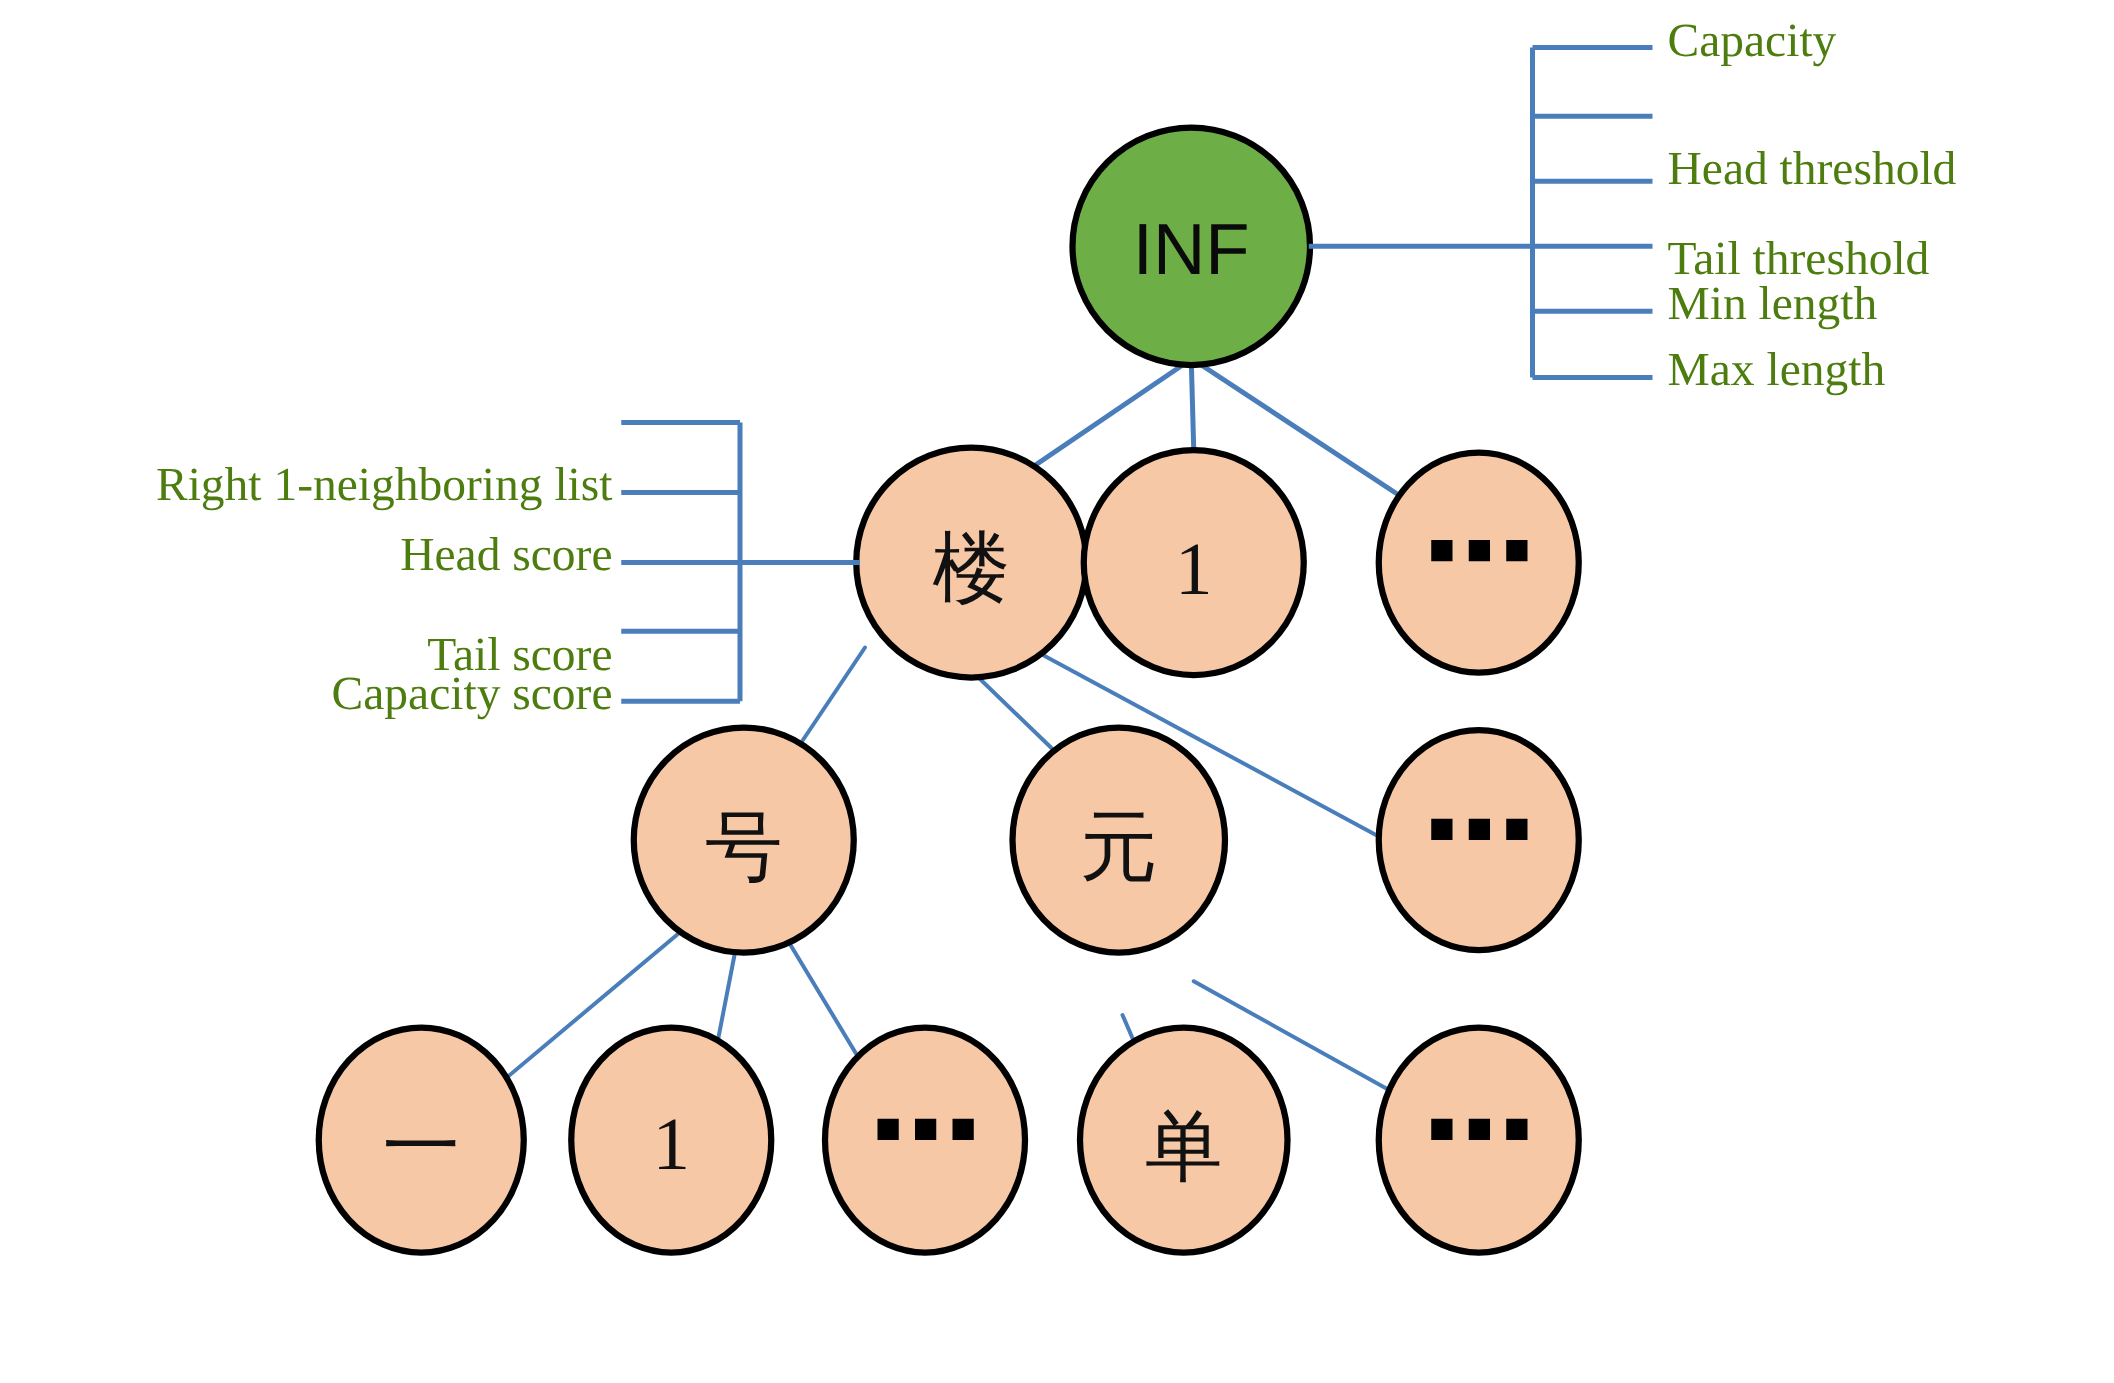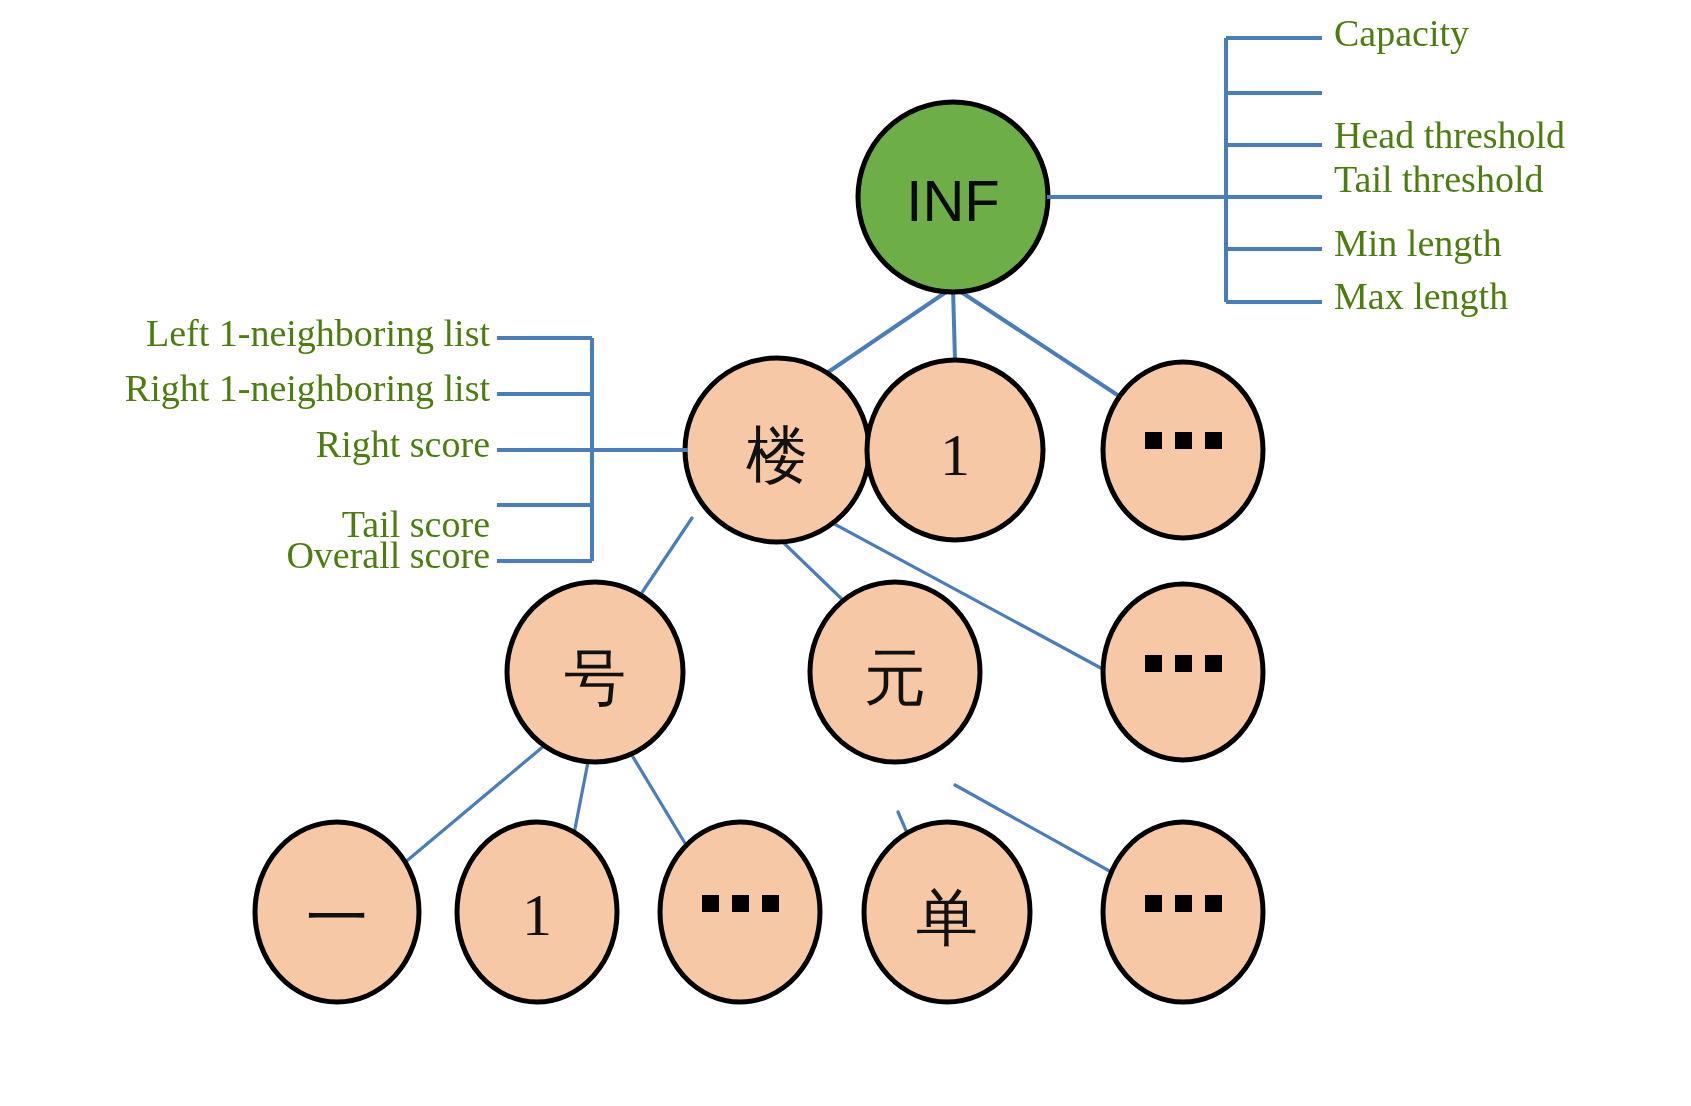--- a/index.html
+++ b/index.html
@@ -203,23 +203,22 @@
       <line class="callout-line" x1="497" y1="394" x2="592" y2="394"></line>
       <line class="callout-line" x1="497" y1="450" x2="592" y2="450"></line>
       <line class="callout-line" x1="497" y1="505" x2="592" y2="505"></line>
       <line class="callout-line" x1="497" y1="561" x2="592" y2="561"></line>
     </g>
 
   </svg>
 
   <div class="callout-label callout-right" style="left:1334px; top:14px;">Capacity</div>
   <div class="callout-label callout-right" style="left:1334px; top:68px;margin-top:48px;">Head threshold</div>
-  <div class="callout-label callout-right" style="left:1334px; top:160px;text-align:center;">Tail threshold</div>
+  <div class="callout-label callout-right" style="left:1334px; top:188px;text-align:center;">Tail threshold</div>
   <div class="callout-label callout-right" style="left:1334px; top:224px;">Min length</div>
   <div class="callout-label callout-right" style="left:1334px; top:277px;">Max length</div>
 
-  <div class="callout-label callout-left" style="left:0px; width:490px; top:314px;">Left 1-neighboring list</div>
   <div class="callout-label callout-left" style="left:0px; width:490px; top:369px;">Right 1-neighboring list</div>
-  <div class="callout-label callout-left" style="left:0px; width:490px; top:425px;">Right score</div>
+  <div class="callout-label callout-left" style="left:0px; width:490px; top:425px;">Head score</div>
   <div class="callout-label callout-left" style="left:0px; width:490px; top:477px;margin-top:28px;">Tail score</div>
-  <div class="callout-label callout-left" style="left:0px; width:490px; top:536px;">Overall score</div>
+  <div class="callout-label callout-left" style="left:0px; width:490px; top:536px;">Capacity score</div>
 
 </div>
 
 </body></html>

